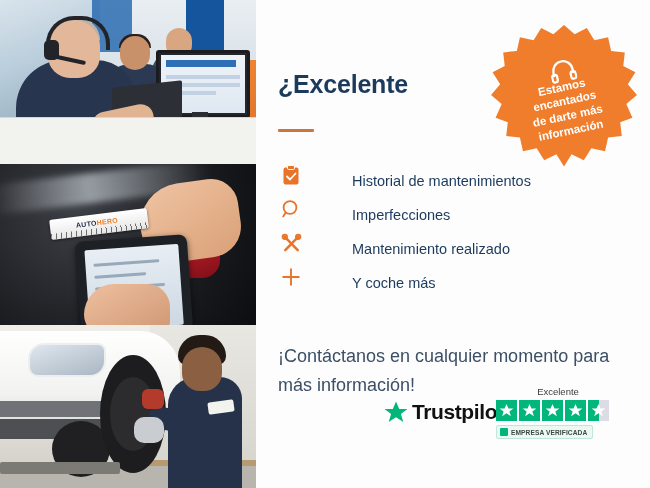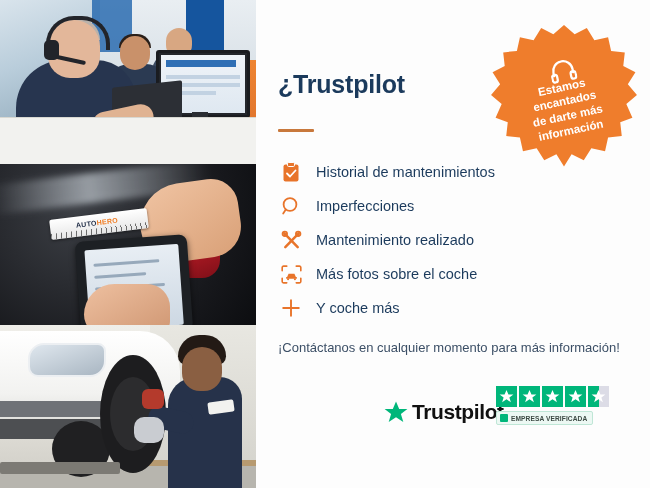--- a/index.html
+++ b/index.html
@@ -351,23 +351,24 @@
   }
 
   
   #feature-list {
     position: absolute;
     left: 22px; top: 156px;
     width: 340px;
   }
   .feature-row {
     display: flex;
-    align-items: center;
+    align-items: flex-end;
     height: 32px;
     margin-bottom: 2px;
+    gap: 36px;
   }
   .feature-icon {
     width: 26px;
     min-width: 26px;
     height: 26px;
     display: flex;
     align-items: center;
     justify-content: center;
     margin-right: 12px;
     color: #e8742a;
@@ -377,21 +378,21 @@
     font-size: 14.5px;
     line-height: 1;
   }
 
   
   #contact-text {
     position: absolute;
     left: 22px; top: 324px;
     width: 360px;
     color: #3c4f66;
-    font-size: 13px;
+    font-size: 18px;
     line-height: 1.62;
   }
 
   
   #trustpilot {
     position: absolute;
     left: 128px; top: 386px;
     width: 250px;
     height: 56px;
   }
@@ -545,21 +546,21 @@
       <div class="p3-mech-logo"></div>
       <div class="p3-mech-arm"></div>
       <div class="p3-glove2"></div>
       <div class="p3-glove"></div>
     </div>
   </div>
 
   <div id="content">
 
     <h1 id="headline">
-      <span>¿Trustpilot</span><br>
+      <span>¿Excelente</span><br>
     </h1>
     <div id="headline-rule"></div>
 
     <div id="badge">
       <svg width="152" height="152" viewBox="0 0 100 100" aria-hidden="true">
         <path fill="#ef7d2c" d="M50 2 L57 8 L65 4 L70 12 L79 10 L81 19 L90 20 L89 29 L97 33 L92 41 L98 48 L91 54 L95 63 L87 66 L88 75 L79 76 L77 85 L68 83 L63 91 L55 87 L50 95 L45 87 L37 91 L32 83 L23 85 L21 76 L12 75 L13 66 L5 63 L9 54 L2 48 L8 41 L3 33 L11 29 L10 20 L19 19 L21 10 L30 12 L35 4 L43 8 Z"></path>
       </svg>
       <svg id="badge-headset" viewBox="0 0 24 20" aria-hidden="true">
         <path d="M3 13 V10 a9 9 0 0 1 18 0 v3" fill="none" stroke="#ffffff" stroke-width="2.1" stroke-linecap="round"></path>
         <rect x="1" y="12" width="4.6" height="7" rx="2.2" fill="none" stroke="#ffffff" stroke-width="2.1"></rect>
@@ -601,34 +602,20 @@
           <svg width="21" height="21" viewBox="0 0 22 22" aria-hidden="true">
             <path d="M3.5 3.5 L17.5 18" stroke="#e8742a" stroke-width="2.6" stroke-linecap="round"></path>
             <path d="M18.5 3.5 L4.5 18" stroke="#e8742a" stroke-width="2.6" stroke-linecap="round"></path>
             <circle cx="4" cy="4" r="2.3" fill="none" stroke="#e8742a" stroke-width="2"></circle>
             <circle cx="18" cy="4" r="2.3" fill="none" stroke="#e8742a" stroke-width="2"></circle>
           </svg>
         </span>
         <span class="feature-label">Mantenimiento realizado</span>
       </div>
 
-      <div class="feature-row">
-        <span class="feature-icon">
-          <svg width="21" height="19" viewBox="0 0 22 20" aria-hidden="true">
-            <path d="M1.2 6 V2.6 a1.4 1.4 0 0 1 1.4 -1.4 H6" fill="none" stroke="#e8742a" stroke-width="1.7" stroke-linecap="round"></path>
-            <path d="M20.8 6 V2.6 a1.4 1.4 0 0 0 -1.4 -1.4 H16" fill="none" stroke="#e8742a" stroke-width="1.7" stroke-linecap="round"></path>
-            <path d="M1.2 14 V17.4 a1.4 1.4 0 0 0 1.4 1.4 H6" fill="none" stroke="#e8742a" stroke-width="1.7" stroke-linecap="round"></path>
-            <path d="M20.8 14 V17.4 a1.4 1.4 0 0 1 -1.4 1.4 H16" fill="none" stroke="#e8742a" stroke-width="1.7" stroke-linecap="round"></path>
-            <path d="M5.4 12.6 h11.2 v2 H5.4 z M6.4 12.6 l1.5 -3.4 h6.2 l1.5 3.4" fill="#e8742a"></path>
-            <circle cx="7.4" cy="15" r="1.1" fill="#e8742a"></circle>
-            <circle cx="14.6" cy="15" r="1.1" fill="#e8742a"></circle>
-          </svg>
-        </span>
-        <span class="feature-label">Más fotos sobre el coche</span>
-      </div>
 
       <div class="feature-row">
         <span class="feature-icon">
           <svg width="20" height="20" viewBox="0 0 20 20" aria-hidden="true">
             <path d="M10 2.2 V17.8 M2.2 10 H17.8" stroke="#e8742a" stroke-width="1.9" stroke-linecap="round"></path>
           </svg>
         </span>
         <span class="feature-label">Y coche más</span>
       </div>
     </div>
@@ -639,20 +626,21 @@
 
     <div id="trustpilot">
       <div id="tp-logo">
         <svg width="24" height="23" viewBox="0 0 24 23" aria-hidden="true">
           <path d="M12 0.6 L15.2 8.1 L23.4 8.1 L16.9 13.1 L19.3 21 L12 16.2 L4.7 21 L7.1 13.1 L0.6 8.1 L8.8 8.1 Z" fill="#00b67a"></path>
         </svg>
         <span id="tp-wordmark">Trustpilot</span>
       </div>
 
       <div id="tp-right">
+        <div id="tp-excelente">Excelente</div>
         <div id="tp-stars">
           <span class="tp-star-box">
             <svg class="tp-star-glyph" width="15" height="15" viewBox="0 0 24 23" aria-hidden="true">
                 <path d="M12 1 L15.1 8.2 L23 8.2 L16.6 13 L19 20.7 L12 16 L5 20.7 L7.4 13 L1 8.2 L8.9 8.2 Z" fill="#ffffff"></path>
               </svg>
           </span>
           <span class="tp-star-box">
             <svg class="tp-star-glyph" width="15" height="15" viewBox="0 0 24 23" aria-hidden="true">
                 <path d="M12 1 L15.1 8.2 L23 8.2 L16.6 13 L19 20.7 L12 16 L5 20.7 L7.4 13 L1 8.2 L8.9 8.2 Z" fill="#ffffff"></path>
               </svg>

